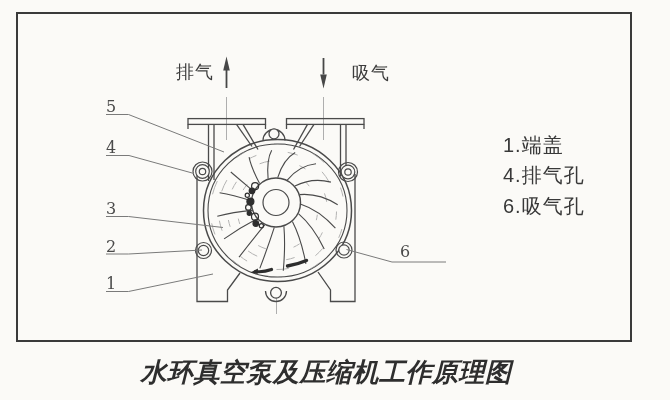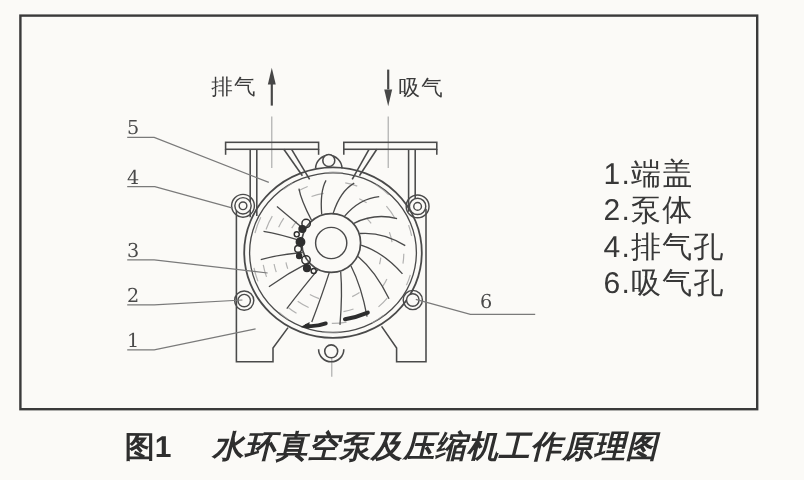--- a/index.html
+++ b/index.html
@@ -3,26 +3,26 @@
 <meta charset="utf-8">
 <style>
   html,body{margin:0;padding:0;background:#efefed;}
   .stage{position:relative;width:670px;height:400px;background:#fbfaf7;overflow:hidden;
          font-family:"Liberation Sans",sans-serif;}
   .frame{position:absolute;left:16px;top:12px;width:616px;height:330px;
          border:2px solid #3a3a3a;box-sizing:border-box;background:transparent;}
   svg.draw{position:absolute;left:0;top:0;}
   .lbl{position:absolute;font-size:18px;color:#3c3c3c;letter-spacing:1px;white-space:nowrap;}
   .lbl-exhaust{left:176px;top:60px;}
-  .lbl-suction{left:332px;top:61px;}
+  .lbl-suction{left:352px;top:61px;}
   .co{position:absolute;font-family:"DejaVu Serif",serif;font-size:16px;color:#4a4a4a;
       width:18px;text-align:center;}
   .co-5{left:102px;top:97px;} .co-4{left:102px;top:138px;} .co-3{left:102px;top:199px;}
   .co-2{left:102px;top:237px;} .co-1{left:102px;top:274px;} .co-6{left:396px;top:242px;}
-  .legend{position:absolute;left:503px;top:130px;font-size:25px;line-height:30.4px;
+  .legend{position:absolute;left:503px;top:130px;font-size:20px;line-height:30.4px;
           color:#383838;letter-spacing:1px;white-space:nowrap;}
   .caption{position:absolute;left:-9px;top:355px;width:670px;display:flex;
            justify-content:center;align-items:baseline;gap:34px;color:#2e2e2e;font-weight:600;}
   .caption .num{font-size:25px;}
   .caption .title{font-size:26px;letter-spacing:.5px;white-space:nowrap;font-style:italic;}
 </style>
 </head>
 <body>
 
 <div class="stage">
@@ -191,23 +191,21 @@
 
   <div class="co co-5">5</div>
   <div class="co co-4">4</div>
   <div class="co co-3">3</div>
   <div class="co co-2">2</div>
   <div class="co co-1">1</div>
   <div class="co co-6">6</div>
 
   <div class="legend">
     <div>1.端盖</div>
-    <div>2.泵体</div>
     <div>4.排气孔</div>
     <div>6.吸气孔</div>
   </div>
 
   <div class="caption">
-    <span class="num">图1</span>
     <span class="title">水环真空泵及压缩机工作原理图</span>
   </div>
 
 </div>
 
 </body></html>

